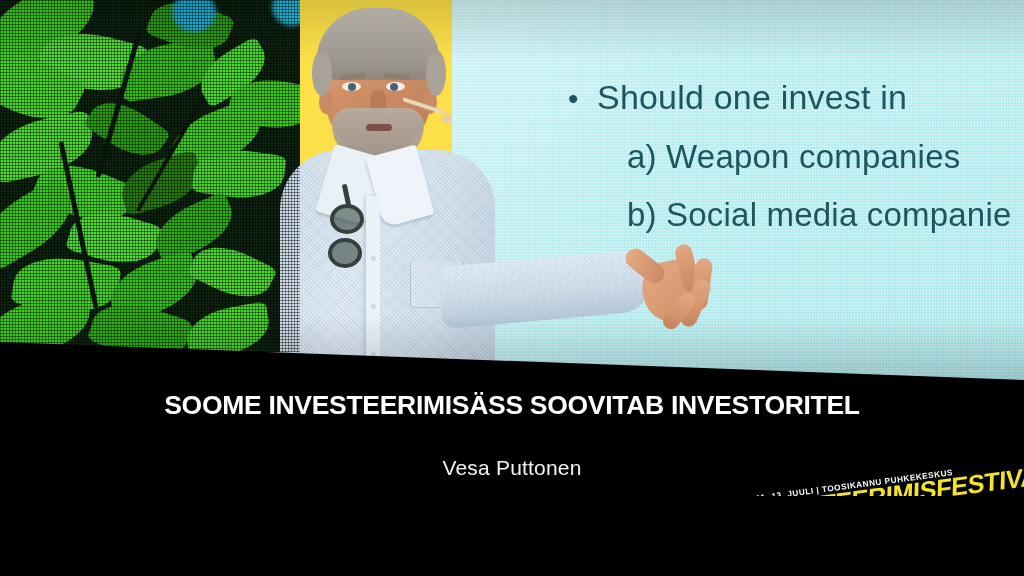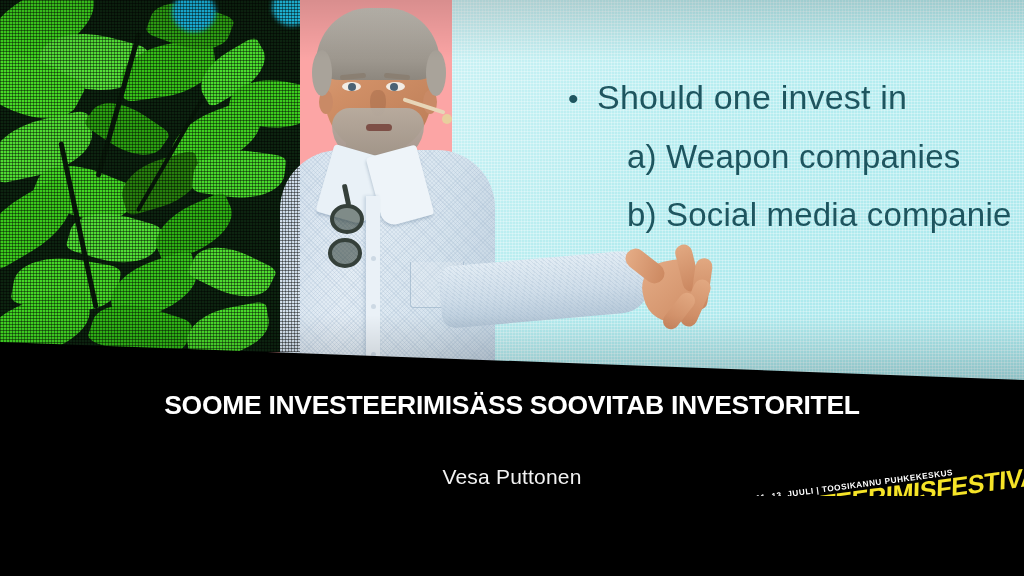--- a/index.html
+++ b/index.html
@@ -1,21 +1,21 @@
 <!DOCTYPE html>
 <html><head>
 <meta charset="utf-8">
 <style>
   * { margin:0; padding:0; box-sizing:border-box; }
   html, body {
     width:1024px; height:576px;
     background:#000; overflow:hidden;
     font-family:"Liberation Sans", sans-serif;
   }
-  #stage { position:relative; width:1024px; height:496px; background:#fca5a5; overflow:hidden; }
+  #stage { position:relative; width:1024px; height:496px; background:#fde047; overflow:hidden; }
 
   
   .photo { position:absolute; left:0; top:0; width:1024px; height:384px; overflow:hidden; }
 
   
   .led-slide {
     position:absolute; left:452px; top:0; width:572px; height:384px;
     background:
       repeating-linear-gradient(0deg, rgba(255,255,255,.30) 0 1px, rgba(0,0,0,0) 1px 3px),
       repeating-linear-gradient(90deg, rgba(255,255,255,.26) 0 1px, rgba(0,0,0,0) 1px 3px),
@@ -134,21 +134,21 @@
   }
 
   .title{
     position:absolute; left:0; top:60px; width:1024px;
     text-align:center; color:#fff; font-weight:700;
     font-size:26.5px; line-height:1.16; letter-spacing:-.3px;
     font-family:"Liberation Sans", sans-serif;
   }
   .title .l2{ display:block; }
   .subtitle{
-    position:absolute; left:0; top:135px; width:1024px; text-align:center;
+    position:absolute; left:0; top:126px; width:1024px; text-align:center;
     color:#f2f2f2; font-size:21px; font-weight:400; letter-spacing:.2px;
   }
 
   
   .socials{ position:absolute; left:0; top:180px; width:1024px; display:flex; justify-content:center; gap:13px; }
   .soc{ width:47px; height:47px; border-radius:50%; display:flex; align-items:center; justify-content:center; position:relative; }
   .soc-sprout{ background:#76b72a; }
   .soc-itunes{ background:#ffffff;
     box-shadow:0 0 0 2px #fff, 0 0 8px 2px rgba(120,200,255,.75), 0 0 10px 3px rgba(255,120,200,.45); }
   .soc-spotify{ background:#1ed760; }

